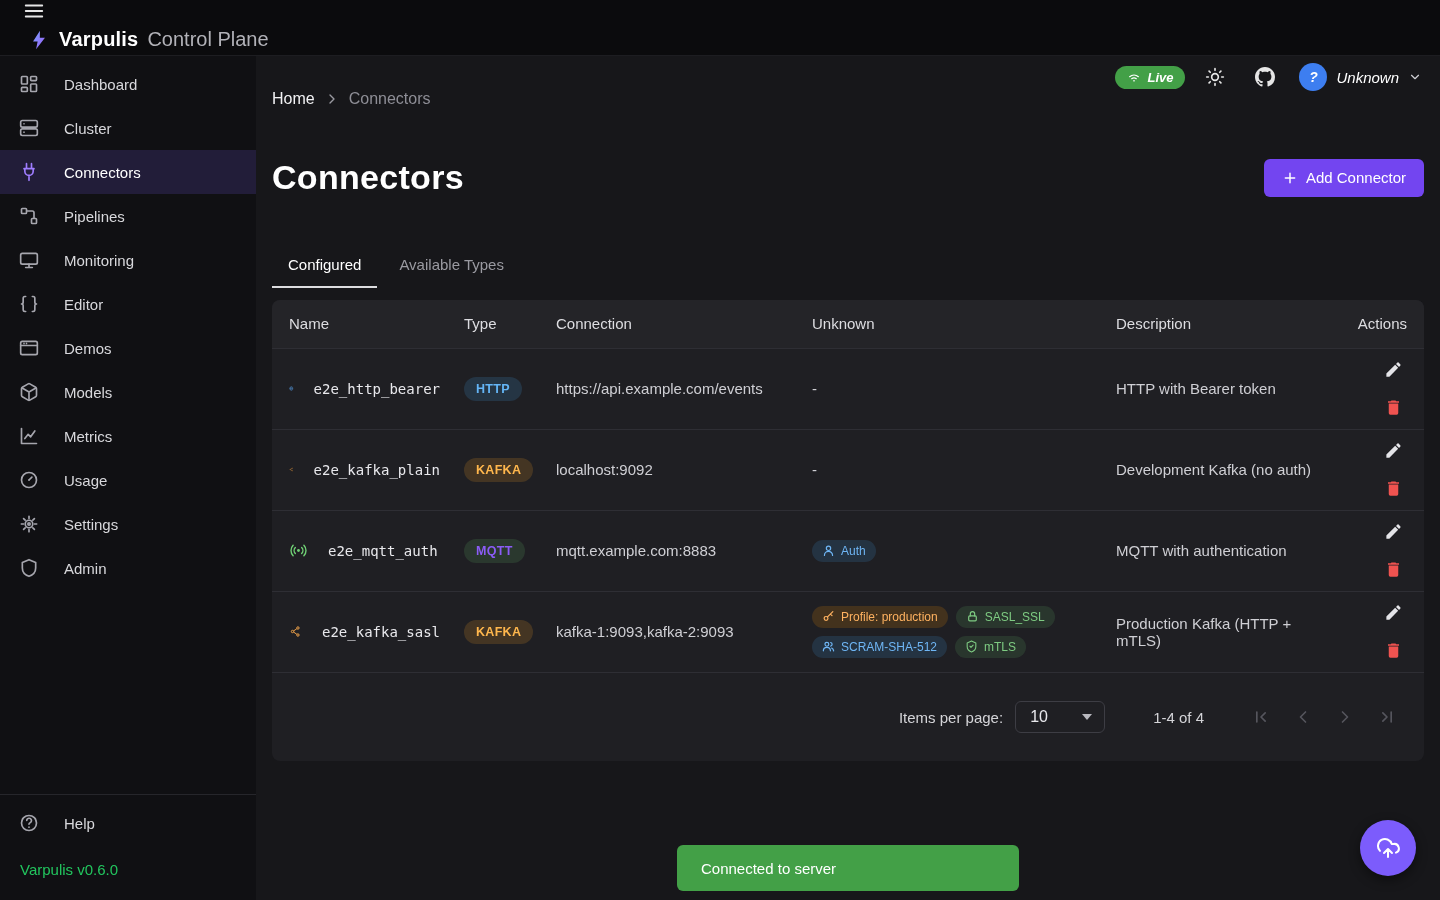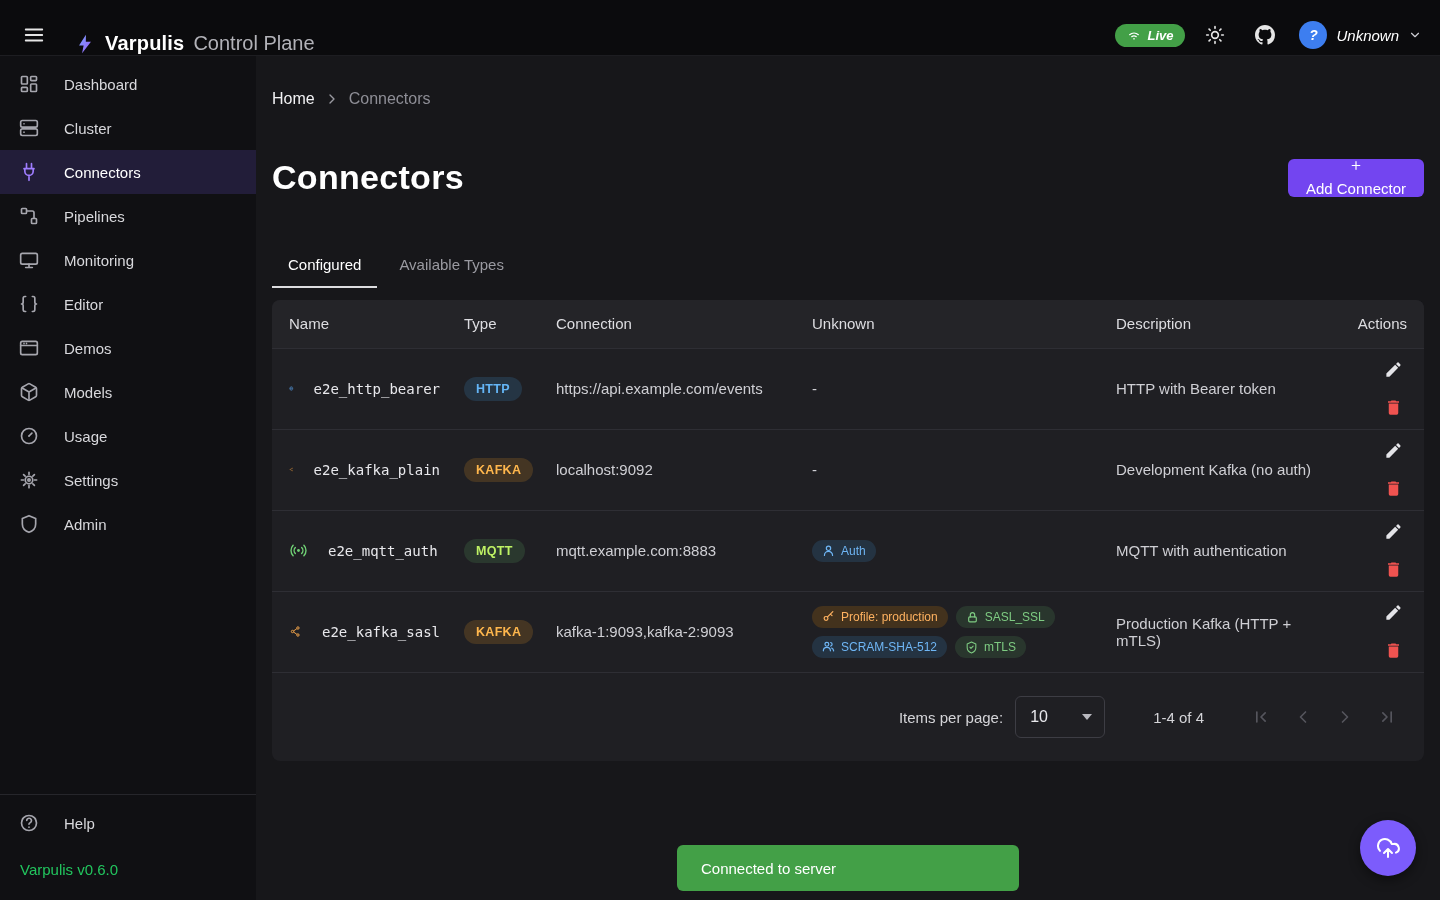--- a/index.html
+++ b/index.html
@@ -1,22 +1,22 @@
 <!DOCTYPE html>
 <html><head>
 <meta charset="utf-8">
 <style>
   * { margin:0; padding:0; box-sizing:border-box; }
   html,body { width:1440px; height:900px; overflow:hidden; background:#17171a; color:#e6e6e6;
               font-family:"Liberation Sans", sans-serif; }
 
   
   .topbar { position:fixed; top:0; left:0; right:0; height:56px; background:#0b0b0d;
-            display:flex; align-items:flex-end; padding:0 14px; gap:6px; z-index:20;
-            border-bottom:1px solid #1d1d21; }
+            display:flex; align-items:flex-start; padding:0 14px; gap:6px; z-index:20;
+            border-bottom:1px solid #1d1d21;flex-direction:column; }
   .icon-btn { background:none; border:none; color:#e6e6e6; width:40px; height:40px;
               display:flex; align-items:center; justify-content:center; cursor:pointer; border-radius:50%; }
   .brand { display:flex; align-items:center; gap:9px; margin-left:14px; font-size:20px; }
   .brand-name { font-weight:700; color:#ffffff; letter-spacing:.2px; }
   .brand-suffix { color:#b2b2b8; font-weight:400; }
   .topbar-right { margin-left:auto; display:flex; align-items:center; gap:10px;font-style:italic; }
   .live-badge { display:inline-flex; align-items:center; gap:6px; background:#43a047; color:#fff;
                 font-size:13px; font-weight:600; padding:4px 12px; border-radius:14px; }
   .user-menu { display:flex; align-items:center; gap:9px; color:#fff; font-size:15px; cursor:pointer; padding:4px 4px; }
   .avatar { width:28px; height:28px; border-radius:50%; background:#3d7ef0; color:#fff; display:flex;
@@ -37,21 +37,21 @@
   
   .main { position:absolute; top:56px; left:256px; right:0; bottom:0; background:#17171a;
           padding:0 16px; overflow:hidden; }
   .breadcrumb { display:flex; align-items:center; gap:9px; padding-top:34px; font-size:16px; }
   .breadcrumb a { color:#f2f2f4; text-decoration:none; cursor:pointer; }
   .breadcrumb .current { color:#8e8e96; }
   .bc-chev { color:#9a9aa1; }
   .page-header { display:flex; align-items:center; justify-content:space-between; margin-top:50px; }
   h1 { font-size:34px; font-weight:700; color:#ffffff; letter-spacing:.3px; }
   .add-btn { display:inline-flex; align-items:center; gap:8px; background:#7345f0; color:#fff; border:none;
-             border-radius:6px; height:38px; padding:0 18px; font-size:15px; font-weight:500; cursor:pointer;flex-direction:column; }
+             border-radius:6px; height:38px; padding:0 18px; font-size:15px; font-weight:500; cursor:pointer; }
 
   .tabs { display:flex; gap:6px; margin-top:44px; }
   .tab { background:none; border:none; color:#9a9aa1; font-size:15px; padding:15px 16px 13px 16px;
          cursor:pointer; border-bottom:2px solid transparent; font-family:inherit; }
   .tab.active { color:#ffffff; border-bottom-color:#dcdcdf; }
 
   
   .card { margin-top:12px; background:#1f1f23; border-radius:8px; overflow:hidden; }
   table { width:100%; border-collapse:collapse; table-layout:fixed; }
   thead th { text-align:left; font-size:15px; font-weight:500; color:#dddde1; height:48px;
@@ -62,41 +62,41 @@
              vertical-align:middle; height:81px; }
   tbody td:first-child { padding-left:17px; }
   .cell-name { display:flex; align-items:center; gap:20px; }
   .cell-name code { font-family:"DejaVu Sans Mono", monospace; font-size:14px; color:#e8e8ec; }
   .row-ic.blue { color:#5fa8f5; } .row-ic.orange { color:#f0a24a; } .row-ic.green { color:#6fcf74; }
 
   .badge { display:inline-block; padding:5px 12px; border-radius:14px; font-size:12.5px;
            font-weight:600; letter-spacing:.3px; }
   .badge.blue   { background:rgba(66,165,245,.16); color:#64b5f6; }
   .badge.orange { background:rgba(255,167,38,.17); color:#ffb74d; }
-  .badge.green  { background:rgba(102,187,106,.16); color:#bef264; }
+  .badge.green  { background:rgba(102,187,106,.16); color:#8b5cf6; }
 
   .sec-wrap { display:flex; flex-wrap:wrap; align-items:center; }
   .pill { display:inline-flex; align-items:center; gap:6px; padding:4px 10px; border-radius:12px;
           font-size:12px; font-weight:500; margin:4px 8px 4px 0; white-space:nowrap; }
   .pill.blue   { background:rgba(66,165,245,.15); color:#6fb6f5; }
-  .pill.green  { background:rgba(102,187,106,.15); color:#7ecb82;align-items:flex-end; }
+  .pill.green  { background:rgba(102,187,106,.15); color:#7ecb82; }
   .pill.orange { background:rgba(255,152,0,.16);  color:#ffb260; }
   .sec-empty { color:#cfcfd4; }
 
   .cell-actions { padding-right:20px; }
   .actions-stack { display:flex; flex-direction:column; align-items:flex-end; gap:16px; }
   .action { background:none; border:none; cursor:pointer; width:22px; height:22px; padding:0;
             display:flex; align-items:center; justify-content:center; }
   .action.edit { color:#e4e4e8; }
   .action.delete { color:#ef5350; }
 
   .table-footer { display:flex; align-items:center; justify-content:flex-end; height:89px;
                   padding-right:20px; border-top:1px solid #2e2e34; font-size:15px; color:#d4d4d8; }
   .ipp-label { margin-right:12px; }
-  .ipp-select { width:90px; height:42px; border:1px solid #3d3d44; border-radius:6px; display:flex;
+  .ipp-select { width:90px; height:32px; border:1px solid #3d3d44; border-radius:6px; display:flex;
                 align-items:center; justify-content:space-between; padding:0 12px 0 14px; font-size:16px;
                 color:#e8e8ec; cursor:pointer; background:#1f1f23; }
   .caret { width:0; height:0; border-left:5px solid transparent; border-right:5px solid transparent;
            border-top:6px solid #b9b9bf; }
   .range { margin-left:48px; }
   .pager { display:flex; align-items:center; gap:8px; margin-left:40px; }
   .pager button { background:none; border:none; color:#55555d; width:34px; height:34px;
                   display:flex; align-items:center; justify-content:center; cursor:default; }
 
   
@@ -345,20 +345,26 @@
     <svg class="ic" width="20" height="20">
         <use href="#i-window"></use>
       </svg>
     <span>Demos</span>
   </div>
   <div class="side-item">
     <svg class="ic" width="20" height="20">
         <use href="#i-cube"></use>
       </svg>
     <span>Models</span>
+  </div>
+  <div class="side-item">
+    <svg class="ic" width="20" height="20">
+        <use href="#i-chart"></use>
+      </svg>
+    <span>Metrics</span>
   </div>
   <div class="side-item">
     <svg class="ic" width="20" height="20">
         <use href="#i-gauge"></use>
       </svg>
     <span>Usage</span>
   </div>
   <div class="side-item">
     <svg class="ic" width="20" height="20">
         <use href="#i-gear"></use>

